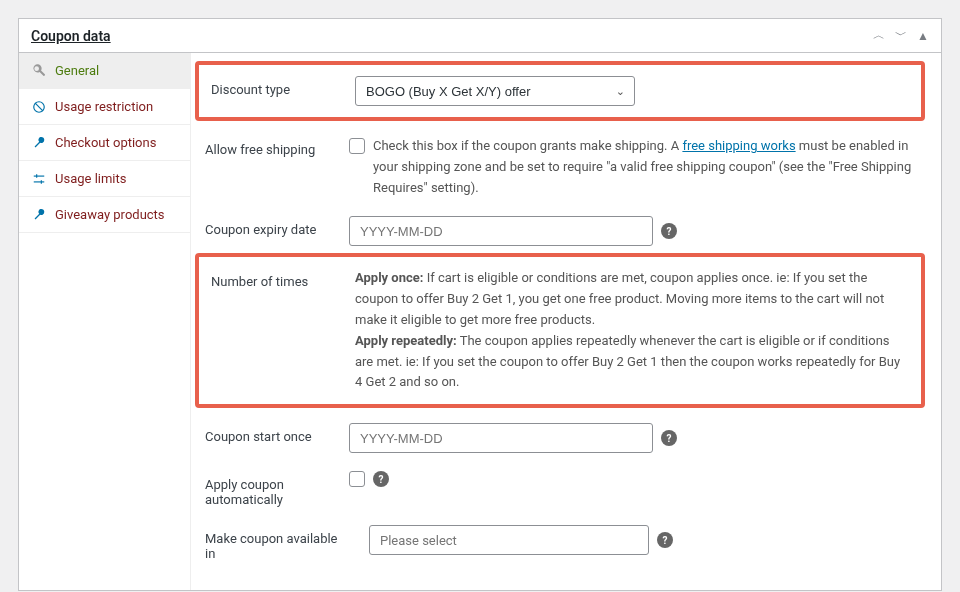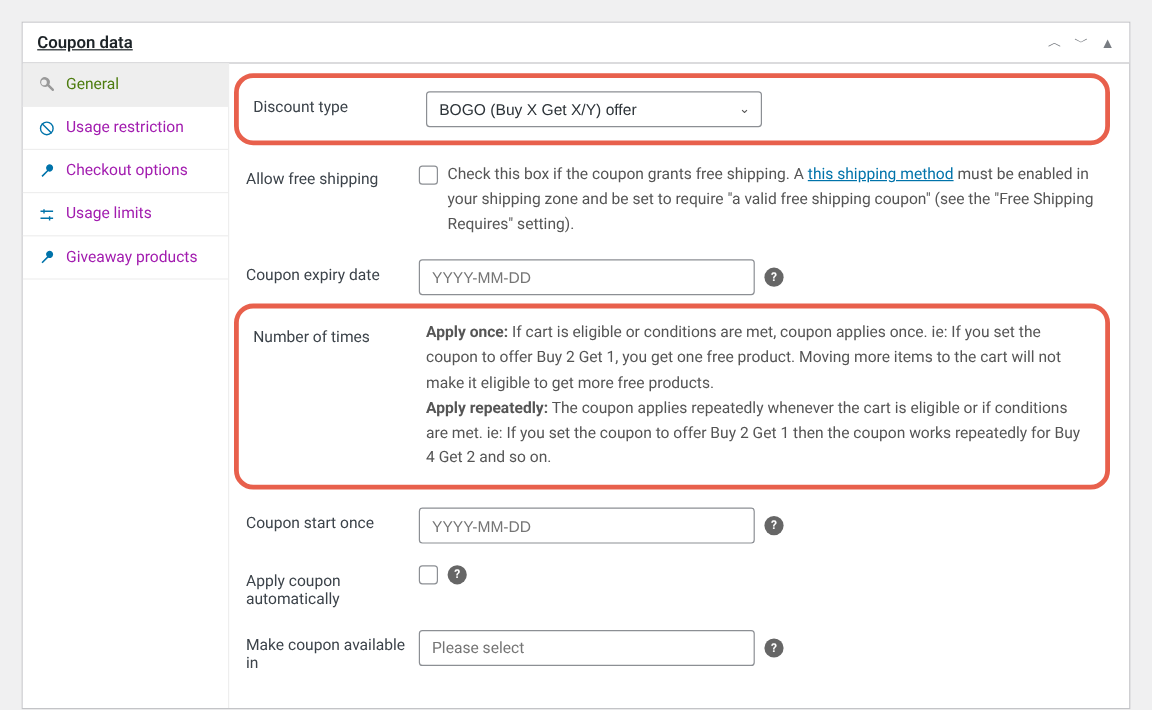--- a/index.html
+++ b/index.html
@@ -43,21 +43,21 @@
       width: 172px;
       background: #fff;
       border-right: 1px solid #eee;
     }
     .tab {
       display: flex;
       align-items: center;
       gap: 8px;
       padding: 10px 12px;
       font-size: 13px;
-      color: #a21caf;
+      color: #7f1d1d;
       cursor: pointer;
       border-bottom: 1px solid #eee;
     }
     .tab.active {
       background: #eee;
       color: #4d7c0f;
     }
     .tab .ticon {
       width: 16px;
       display: inline-flex;
@@ -101,25 +101,26 @@
       height: 30px;
       color: #2c3338;
       background: #fff;
     }
     select { width: 280px; appearance: none; }
     .select-wrap { position: relative; display: inline-block; }
     .select-caret {
       position: absolute; right: 10px; top: 50%; transform: translateY(-50%);
       pointer-events: none; font-size: 11px; color: #555;
     }
-    input[type="text"].date { width: 280px; }
+    input[type="text"].date { width: 304px; }
     .multiselect {
       width: 280px; min-height: 30px;
       display: flex; align-items: center;
       color: #757575;
+      margin-left: 20px;
     }
     input[type="checkbox"] {
       width: 16px; height: 16px;
       border: 1px solid #8c8f94; border-radius: 3px;
       appearance: none; background: #fff;
       cursor: pointer;
     }
     input[type="radio"] {
       width: 16px; height: 16px;
       border: 1px solid #8c8f94; border-radius: 50%;
@@ -140,21 +141,21 @@
     .desc-text a { color: #0073aa; text-decoration: underline; }
     .help-icon {
       width: 16px; height: 16px; border-radius: 50%;
       background: #666; color: #fff;
       display: inline-flex; align-items: center; justify-content: center;
       font-size: 10px; font-weight: bold;
       cursor: help;
     }
     .highlight-box {
       border: 4px solid #e8604c;
-      border-radius: 16px;
+      border-radius: 4px;
       margin: -2px 0 6px 0;
       padding: 2px;
     }
   </style>
 </head>
 <body>
 
 <div class="panel">
   <div class="panel-heading">
     <h2>Coupon data</h2>
@@ -229,21 +230,21 @@
           </div>
         </div>
       </div>
 
       <div class="row">
         <div class="row-label">Allow free shipping</div>
         <div class="row-field">
           <div class="desc-text" style="display:flex;gap:8px;">
             <input type="checkbox" style="flex-shrink: 0; margin-top: 2px;">
             <span>
-              <span>Check this box if the coupon grants free shipping. A </span><a href="#">this shipping method</a><span> must be enabled in your shipping zone and be set to require "a valid free shipping coupon" (see the "Free Shipping Requires" setting).</span>
+              <span>Check this box if the coupon grants make shipping. A </span><a href="#">free shipping works</a><span> must be enabled in your shipping zone and be set to require "a valid free shipping coupon" (see the "Free Shipping Requires" setting).</span>
             </span>
           </div>
         </div>
       </div>
 
       <div class="row">
         <div class="row-label">Coupon expiry date</div>
         <div class="row-field">
           <div class="field-line">
             <input type="text" class="date" placeholder="YYYY-MM-DD" style="">

